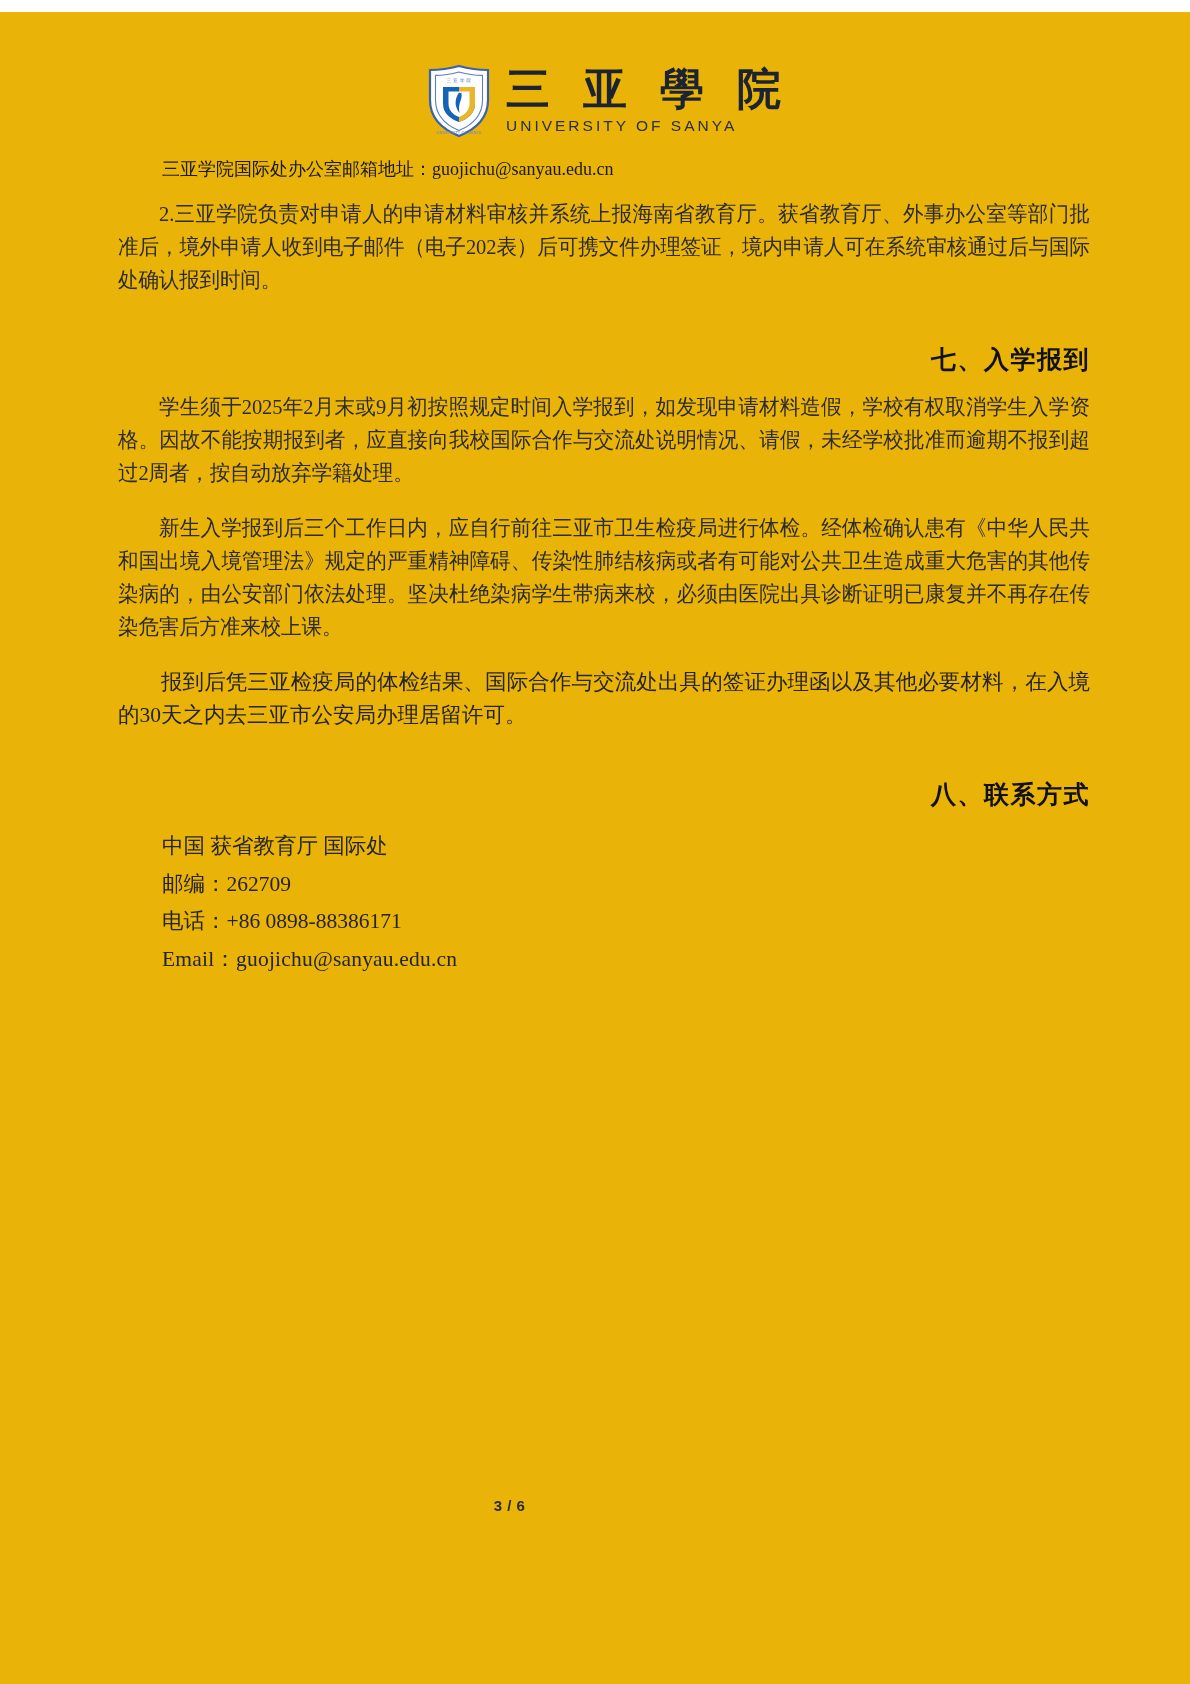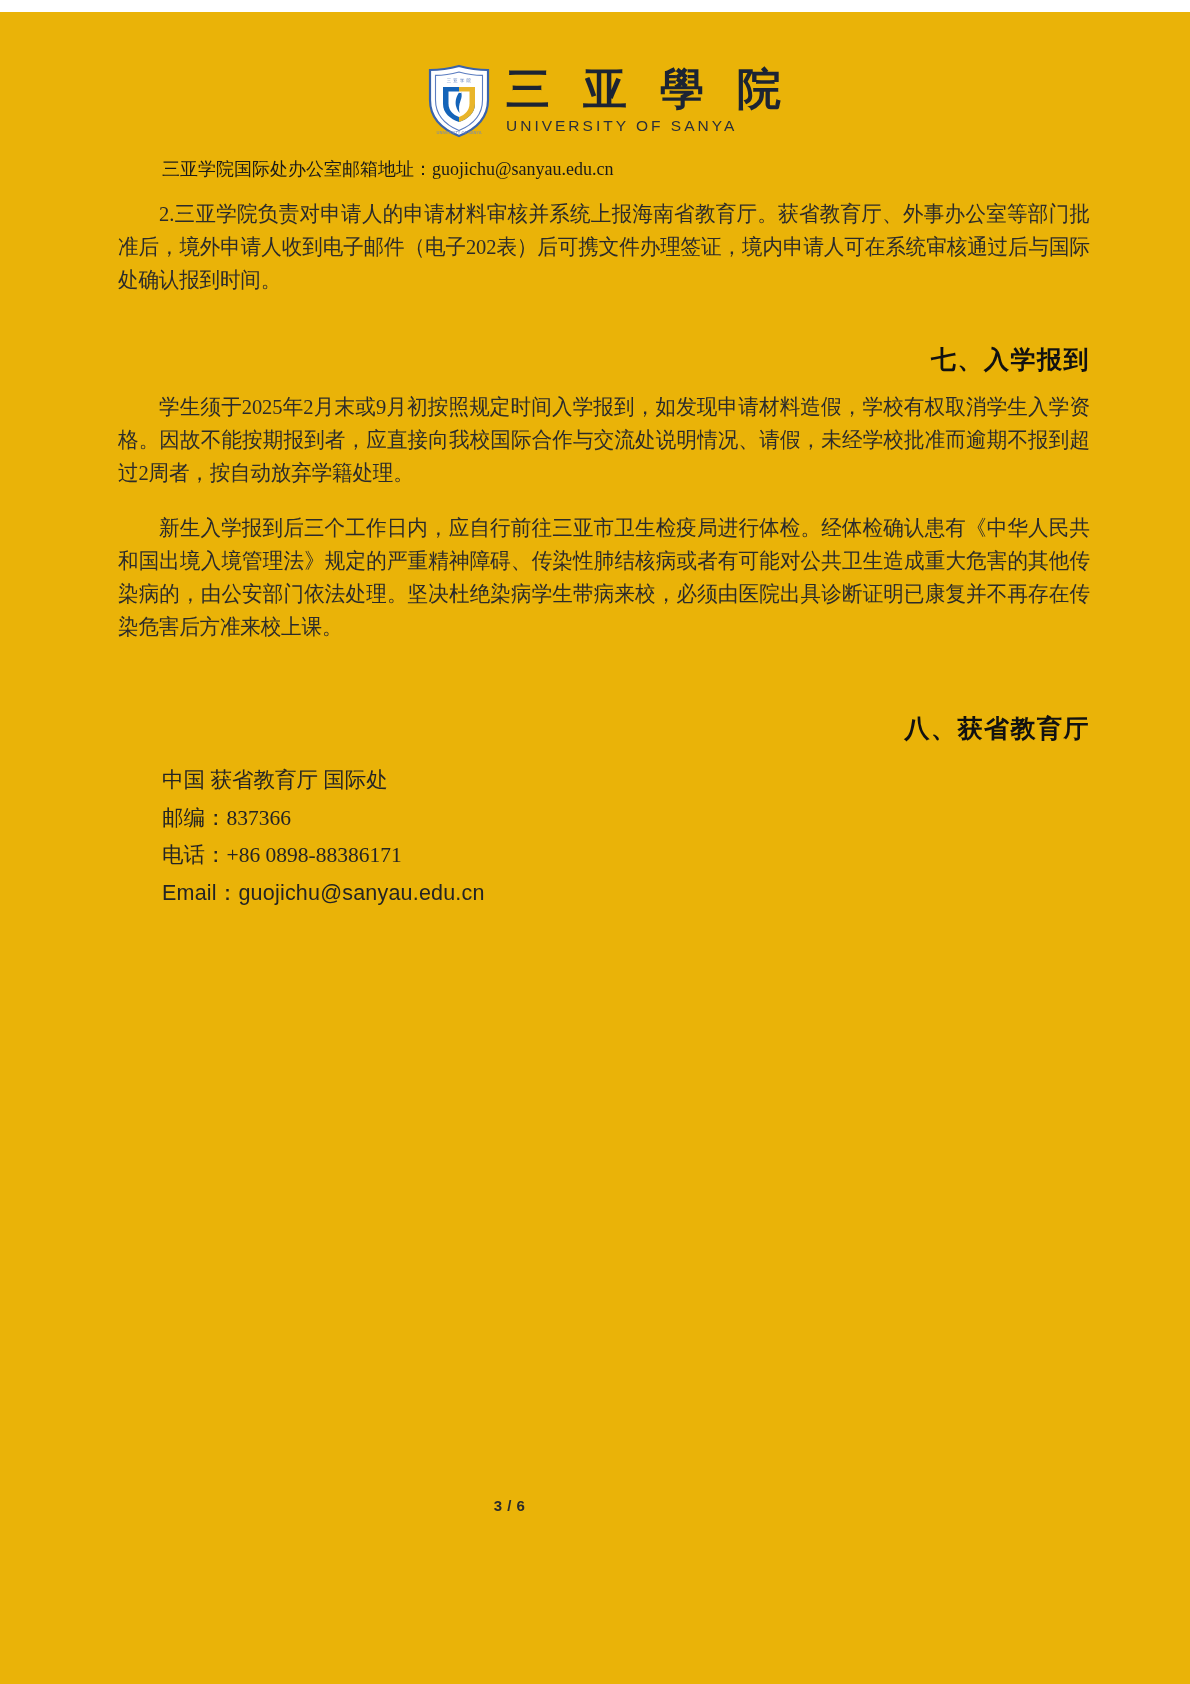--- a/index.html
+++ b/index.html
@@ -99,21 +99,21 @@
     letter-spacing: -0.15px;
   }
 
   .line-email {
     margin-left: 44px;
     font-size: 18px;
     line-height: 30px;
     white-space: nowrap;
   }
   .email-mono {
-    font-family: Liberation Sans, sans-serif;
+    font-family: Liberation Serif, serif;
     letter-spacing: 0.2px;
   }
 
   .gap-xs { height: 14px; }
   .gap-s  { height: 22px; }
   .gap-l  { height: 46px; }
 
   h2.section {
     margin: 0;
     font-family: "DejaVu Sans", "Liberation Sans", sans-serif;
@@ -194,28 +194,29 @@
     <div class="gap-xs"></div>
 
     <p class="soft indent">学生须于2025年2月末或9月初按照规定时间入学报到，如发现申请材料造假，学校有权取消学生入学资格。因故不能按期报到者，应直接向我校国际合作与交流处说明情况、请假，未经学校批准而逾期不报到超过2周者，按自动放弃学籍处理。</p>
 
     <div class="gap-s"></div>
 
     <p class="soft indent">新生入学报到后三个工作日内，应自行前往三亚市卫生检疫局进行体检。经体检确认患有《中华人民共和国出境入境管理法》规定的严重精神障碍、传染性肺结核病或者有可能对公共卫生造成重大危害的其他传染病的，由公安部门依法处理。坚决杜绝染病学生带病来校，必须由医院出具诊断证明已康复并不再存在传染危害后方准来校上课。</p>
 
     <div class="gap-s"></div>
 
+    <p class="crisp indent">报到后凭三亚检疫局的体检结果、国际合作与交流处出具的签证办理函以及其他必要材料，在入境的30天之内去三亚市公安局办理居留许可。</p>
 
     <div class="gap-l"></div>
 
-    <h2 class="section">八、获省教育厅</h2>
+    <h2 class="section">八、联系方式</h2>
 
     <div class="contact-list">
       <div class="contact-line crisp">中国  获省教育厅  国际处</div>
-      <div class="contact-line crisp">邮编：837366</div>
+      <div class="contact-line crisp">邮编：262709</div>
       <div class="contact-line crisp">电话：+86 0898-88386171</div>
       <div class="contact-line crisp email-mono">Email：guojichu@sanyau.edu.cn</div>
     </div>
 
   </div>
 
   <div class="footer">3 / 6</div>
 
 </div>
 

